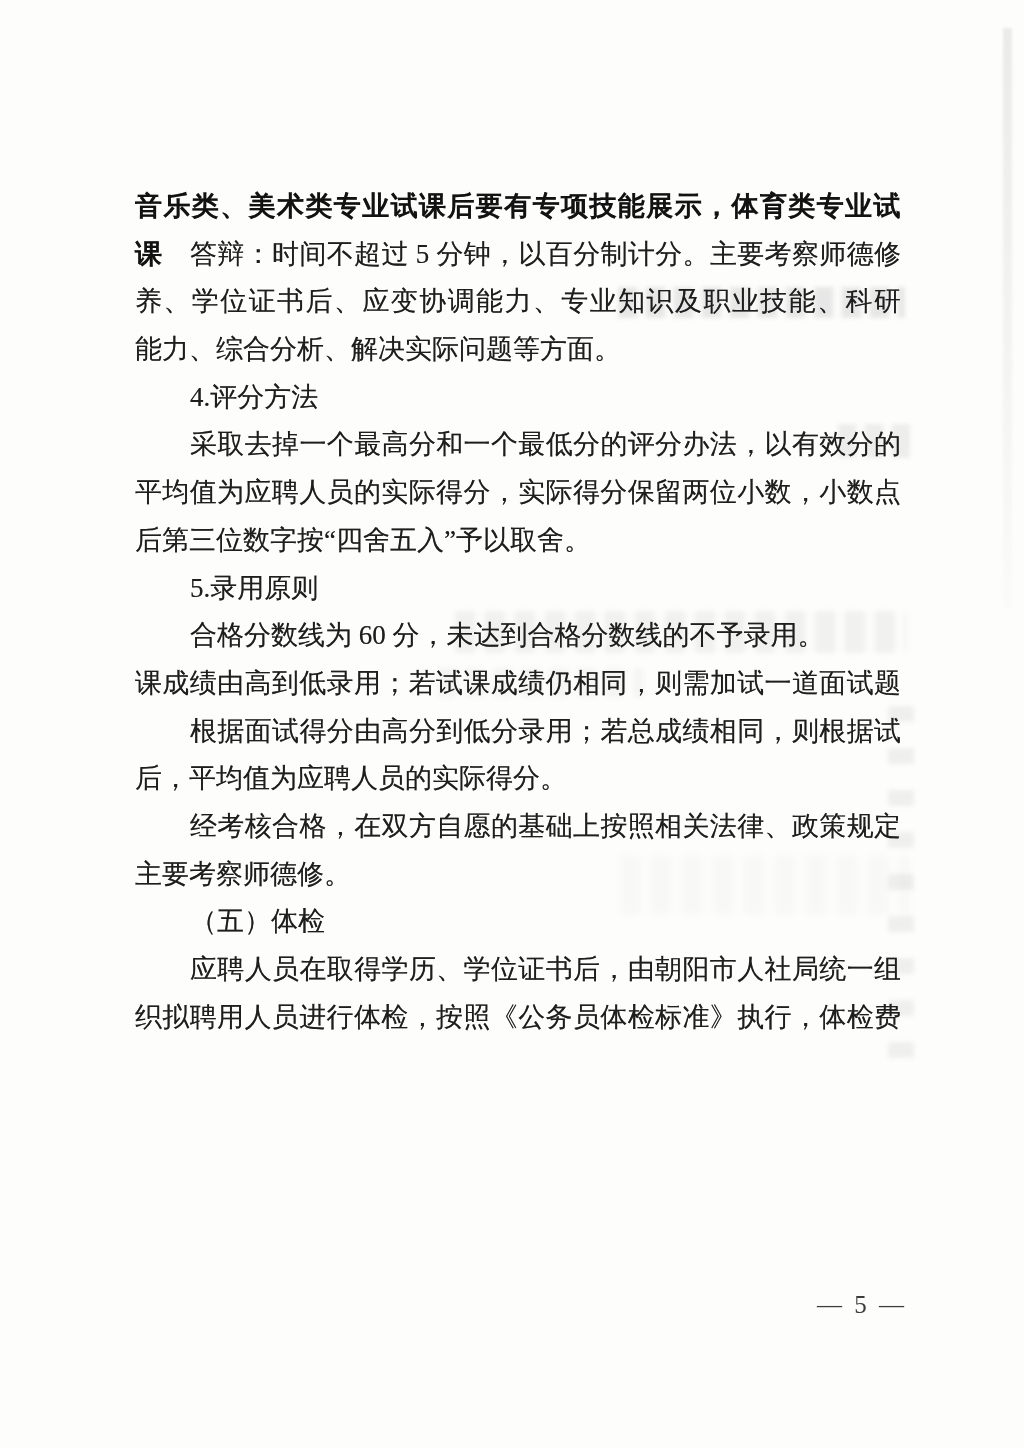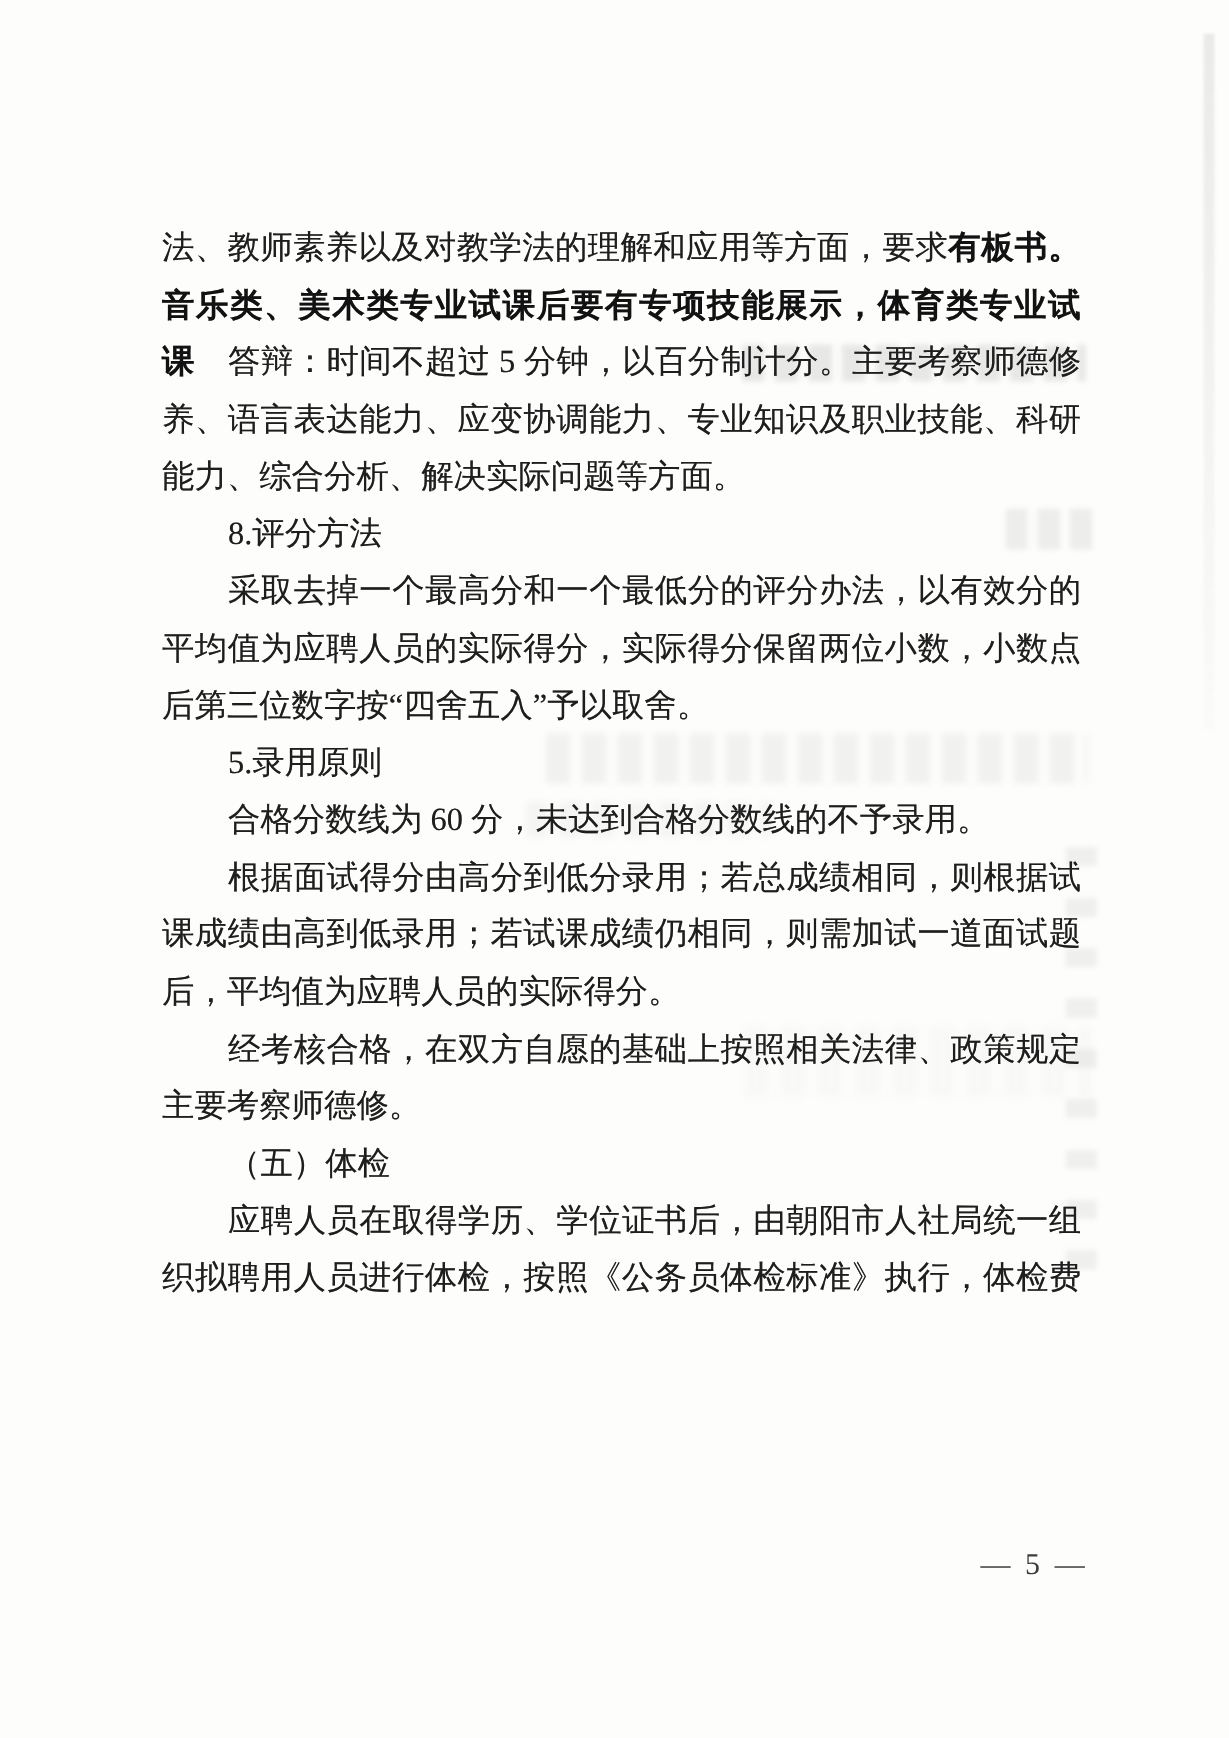--- a/index.html
+++ b/index.html
@@ -100,46 +100,45 @@
   <div class="art a1"></div>
   <div class="art a2"></div>
   <div class="art a3"></div>
   <div class="art a4"></div>
   <div class="art a5"></div>
   <div class="art a6"></div>
   <div class="art a7"></div>
 
   <div class="content">
 
-    <div class="ln j"><span>法、教师素养以及对教学法的理解和应用等方面，要求</span><span class="bold">有板书。</span></div>
 
     <div class="ln j bold">音乐类、美术类专业试课后要有专项技能展示，体育类专业试课</div>
 
 
     <div class="ln j ind">答辩：时间不超过 5 分钟，以百分制计分。主要考察师德修</div>
 
-    <div class="ln j">养、语言表达能力、应变协调能力、专业知识及职业技能、科研</div>
+    <div class="ln j">养、学位证书后、应变协调能力、专业知识及职业技能、科研</div>
 
     <div class="ln">能力、综合分析、解决实际问题等方面。</div>
 
-    <div class="ln ind">8.评分方法</div>
+    <div class="ln ind">4.评分方法</div>
 
     <div class="ln j ind">采取去掉一个最高分和一个最低分的评分办法，以有效分的</div>
 
     <div class="ln j">平均值为应聘人员的实际得分，实际得分保留两位小数，小数点</div>
 
     <div class="ln">后第三位数字按“四舍五入”予以取舍。</div>
 
     <div class="ln ind">5.录用原则</div>
 
     <div class="ln ind">合格分数线为 60 分，未达到合格分数线的不予录用。</div>
 
+    <div class="ln j">课成绩由高到低录用；若试课成绩仍相同，则需加试一道面试题</div>
+
     <div class="ln j ind">根据面试得分由高分到低分录用；若总成绩相同，则根据试</div>
-
-    <div class="ln j">课成绩由高到低录用；若试课成绩仍相同，则需加试一道面试题</div>
 
     <div class="ln">后，平均值为应聘人员的实际得分。</div>
 
 
     <div class="ln j ind">经考核合格，在双方自愿的基础上按照相关法律、政策规定</div>
 
     <div class="ln">主要考察师德修。</div>
 
     <div class="ln ind">（五）体检</div>
 

